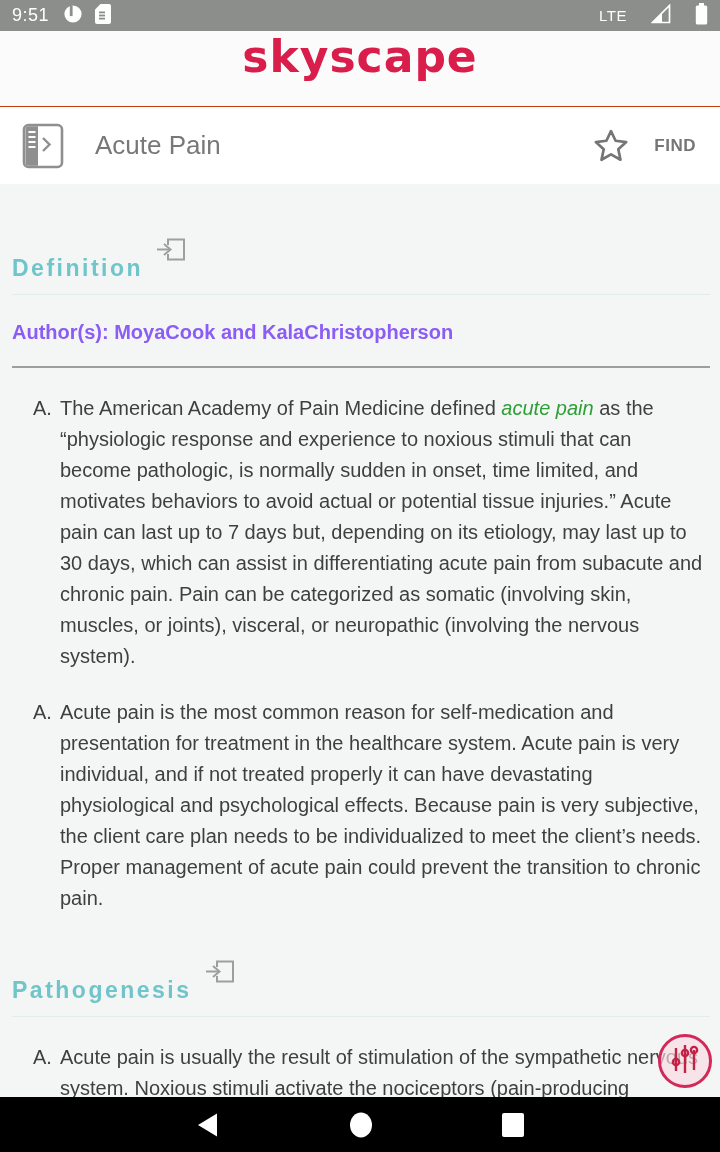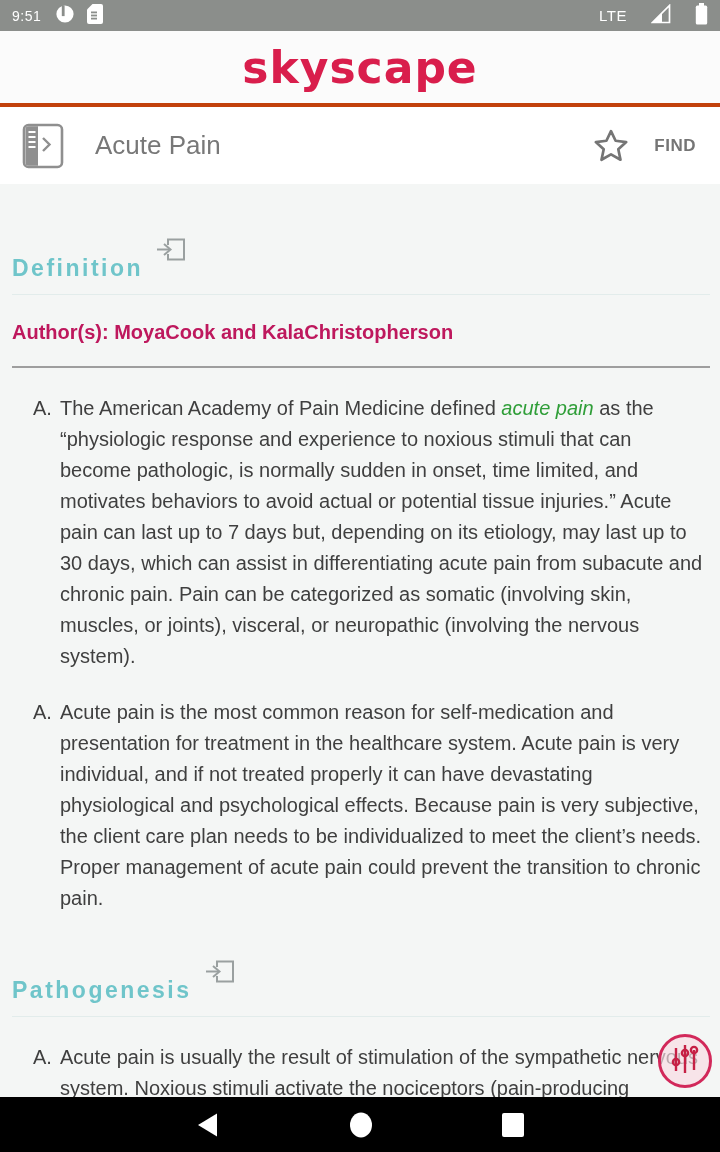--- a/index.html
+++ b/index.html
@@ -8,29 +8,29 @@
     font-family:"Liberation Sans", sans-serif;
     background:#000;
   }
   .screen { position:relative; width:720px; height:1152px; background:#f4f6f5; overflow:hidden; }
 
   
   .status-bar {
     height:31px; background:#8b8e8b; color:#fff;
     display:flex; align-items:center; padding:0 12px; box-sizing:border-box;
   }
-  .status-time { font-size:14px; margin-right:14px; letter-spacing:0.5px; }
+  .status-time { font-size:18px; margin-right:14px; letter-spacing:0.5px; }
   .status-icons-left { display:flex; align-items:center; gap:12px; }
   .status-right { margin-left:auto; display:flex; align-items:center; gap:24px; }
   .status-net { font-size:15px; letter-spacing:0.5px; }
 
   
   .logo-bar {
-    height:76px; background:#fbfbfb; border-bottom:4px solid #c2410c;
-    display:flex; align-items:center; justify-content:center; box-sizing:border-box;
+    height:76px; background:#fbfbfb; border-bottom:1px solid #c2410c;
+    display:flex; align-items:flex-start; justify-content:center; box-sizing:border-box;
   }
   .logo-text {
     color:#d91e4c; font-size:44px; font-weight:700; letter-spacing:1px;
     font-family:"DejaVu Sans", sans-serif;
   }
 
   
   .toolbar {
     height:77px; background:#ffffff; display:flex; align-items:center;
     padding:0 24px 0 22px; box-sizing:border-box;
@@ -47,21 +47,21 @@
   }
   .section-head {
     display:flex; align-items:center; gap:12px;
     padding:36px 0 12px 0; border-bottom:1px solid #e2eceb; cursor:pointer;
   }
   .section-head.later { padding-top:28px; }
   .section-title {
     color:#6fc5ca; font-size:23px; font-weight:700; letter-spacing:2.5px;margin-top:35px;
   }
   .author-line {
-    margin-top:26px; font-size:20px; font-weight:700; color:#be185d;
+    margin-top:26px; font-size:20px; font-weight:700; color:#8b5cf6;
   }
   .author-rule { border-bottom:2px solid #9e9e9e; margin-top:22px; }
   .item {
     position:relative; margin-top:25px; padding-left:48px; padding-right:4px;
     font-size:20px; line-height:31px; color:#3f3f3f;
   }
   .item-label { position:absolute; left:21px; top:0; }
   .link-green { color:#2f9e38; font-style:italic; cursor:pointer; }
 
   

